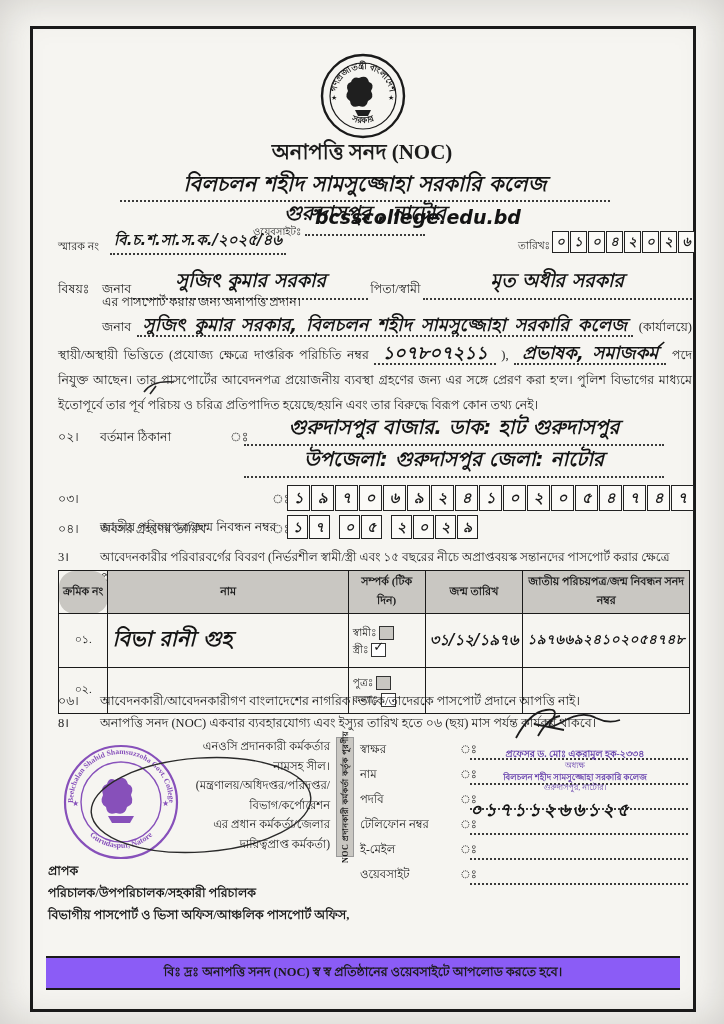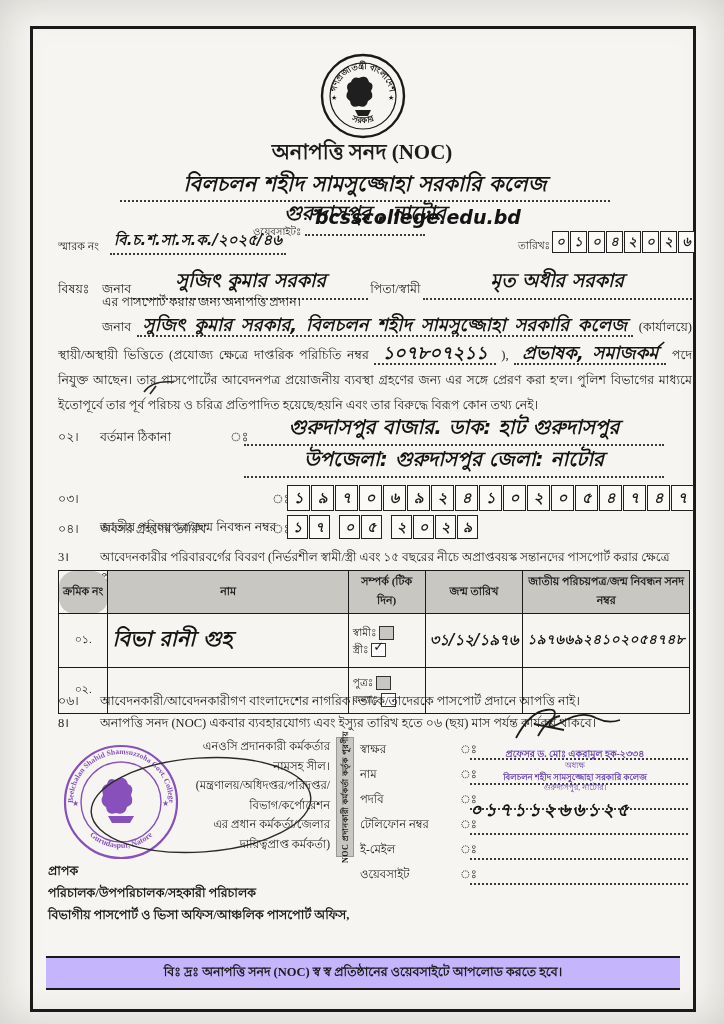--- a/index.html
+++ b/index.html
@@ -26,21 +26,21 @@
   .relline{font-size:10.5px;line-height:17px;white-space:nowrap;}
   .vstrip{position:absolute;width:16px;background:#c9c7c2;border:1px solid #999;
           display:flex;align-items:center;justify-content:center;}
   .vstrip span{writing-mode:vertical-rl;transform:rotate(180deg);font-size:8px;font-weight:bold;
                letter-spacing:.5px;white-space:nowrap;}
   .sigrow{display:flex;align-items:flex-end;height:25px;}
   .sigrow .lbl{width:100px;font-size:11.5px;}
   .sigrow .cln{width:10px;font-size:11.5px;}
   .sigrow .line{flex:1;border-bottom:2px dotted #3a3a3a;height:18px;}
   .stamp{color:#5d35a8;text-align:center;line-height:1.35;filter:blur(.3px);opacity:.92;}
-  .footerbar{position:absolute;left:46px;right:44px;top:956px;height:30px;background:#c4b5fd;
+  .footerbar{position:absolute;left:46px;right:44px;top:956px;height:30px;background:#8b5cf6;
              border-top:2.5px solid #1a1a1a;border-bottom:2.5px solid #1a1a1a;
              display:flex;align-items:center;justify-content:center;font-size:12.5px;font-weight:bold;}
 </style>
 </head>
 <body>
 
 <div class="page">
   <div class="border-box"></div>
 
   <svg class="abs" style="left:319px;top:52px;" width="88" height="88" viewBox="0 0 88 88">

